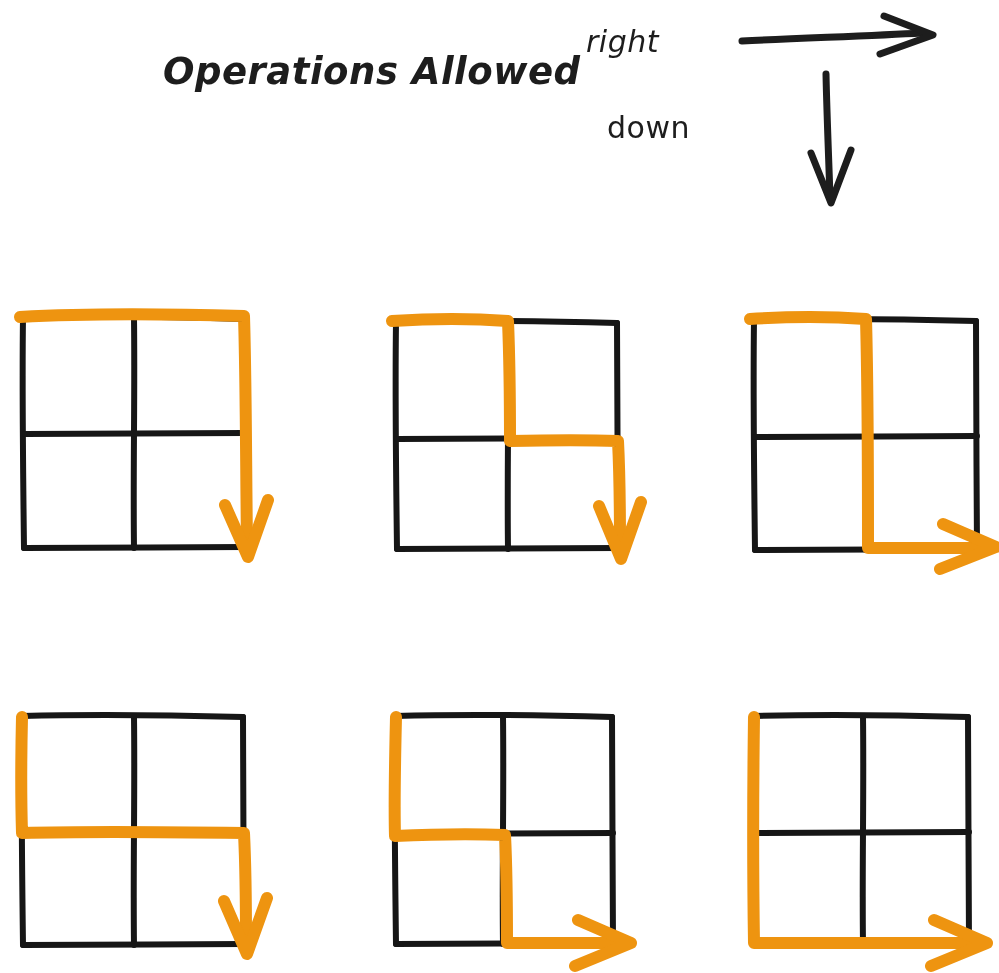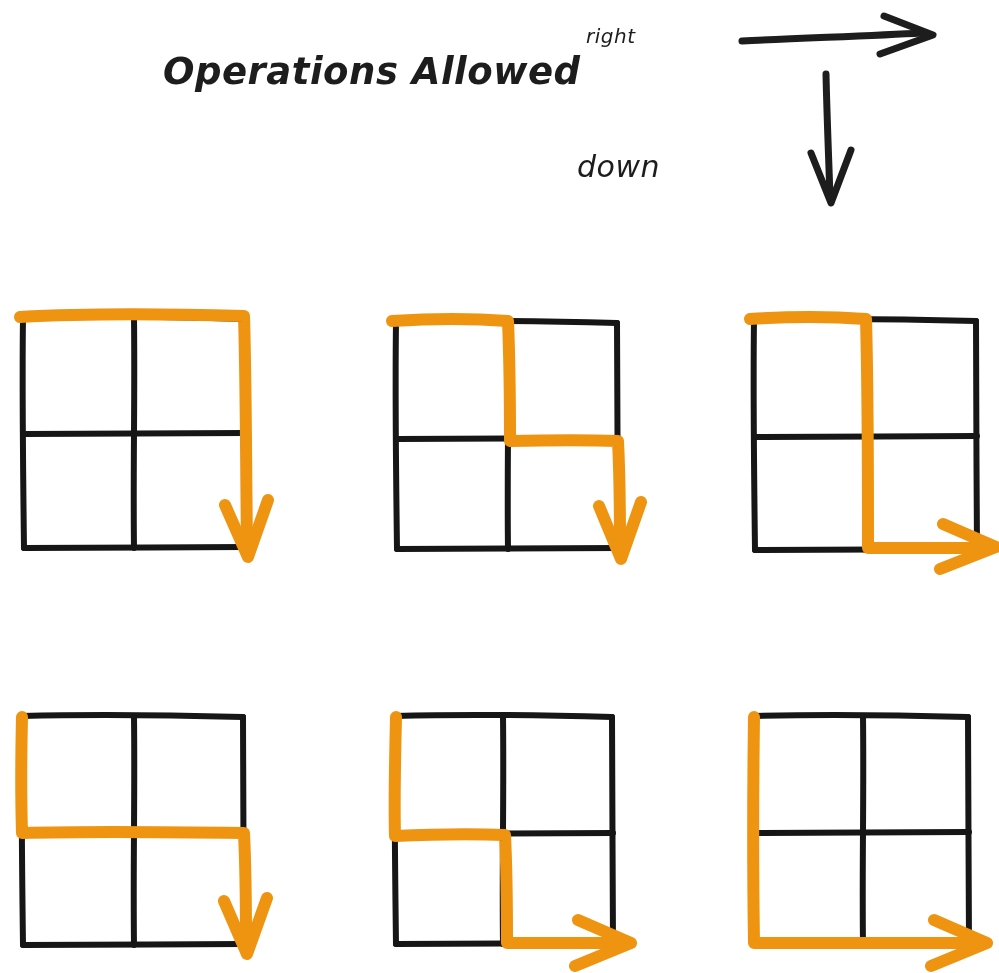--- a/index.html
+++ b/index.html
@@ -30,29 +30,27 @@
   #title-text {
     left: 163px;
     top: 50px;
     font-size: 37px;
     font-style: italic;
     font-weight: 700;
   }
   #legend-right-label {
     left: 586px;
     top: 24px;
-    font-size: 20px;
+    font-size: 30px;
     font-style: italic;
   }
   #legend-down-label {
-    left: 577px;
+    left: 607px;
     top: 110px;
     font-size: 30px;
-    font-style: italic;
-    margin-top: 39px;
   }
   .grid-caption {
     display: none;
   }
 </style>
 </head>
 <body>
 
 <svg id="board" viewBox="0 0 999 973" xmlns="http://www.w3.org/2000/svg">
 

